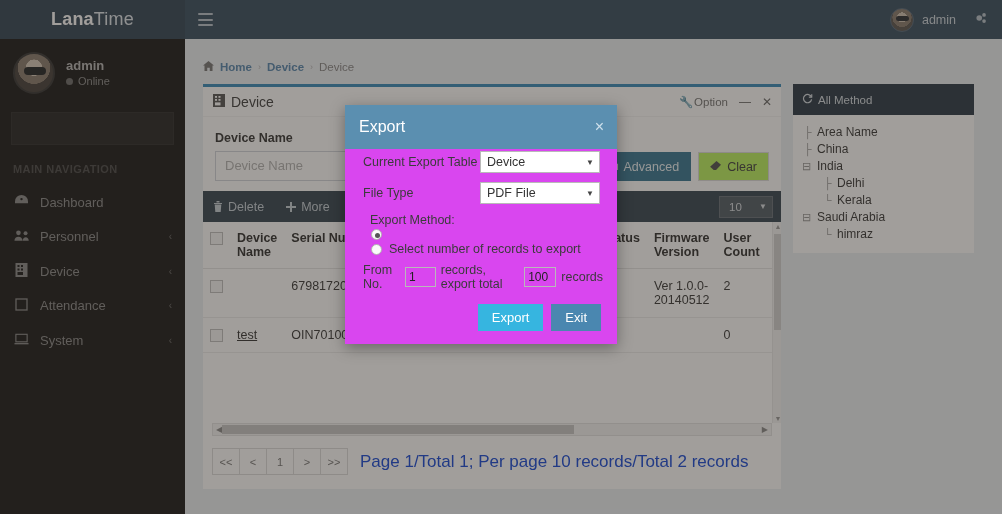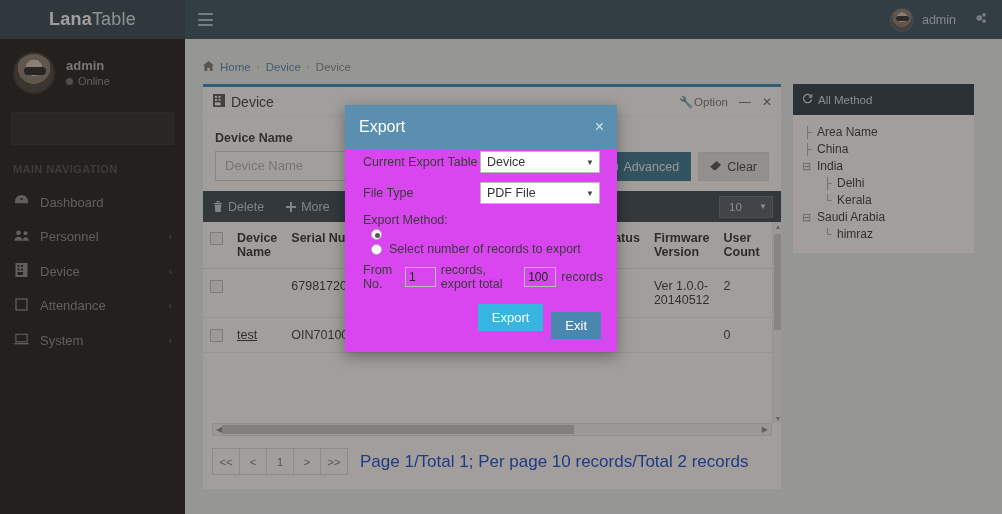--- a/index.html
+++ b/index.html
@@ -59,21 +59,21 @@
   
   .content { position: absolute; left: 185px; top: 39px; width: 817px; height: 475px;
     background: #ecf0f5; overflow: hidden; }
   .pg-head { height: 45px; padding: 13px 16px 0 18px; display: flex; align-items: flex-start;
     justify-content: space-between; }
   .pg-title { font-size: 21px; color: #3b3b3b; font-weight: 300; }
   .pg-title small { font-size: 12px; color: #9a9a9a; margin-left: 7px; font-weight: 400; }
   .crumbs { font-size: 11.5px; color: #8a8a8a; display: flex; align-items: center; gap: 6px;
     padding-top: 9px; }
   .crumbs .home { color: #797979; }
-  .crumbs a { color: #5b8ab0; text-decoration: none; }
+  .crumbs a { color: #5b8ab0; text-decoration: none; font-weight: bold; }
   .crumbs .sep { color: #b7b7b7; font-size: 9px; }
   .crumbs .cur { color: #8a8a8a; }
 
   
   .row2 { display: flex; padding: 0 16px 0 18px; gap: 12px; align-items: flex-start; }
   .box { background: #fff; border-top: 3px solid #3c8dbc; }
   .box-main { width: 578px; }
   .box-hd { height: 30px; display: flex; align-items: center; justify-content: space-between;
     padding: 0 9px 0 10px; border-bottom: 1px solid #f4f4f4; }
   .box-hd .t { font-size: 14px; color: #444; display: flex; align-items: center; gap: 6px; }
@@ -84,21 +84,21 @@
   .search-area { padding: 14px 12px 10px 12px; display: flex; align-items: flex-end;
     justify-content: space-between; }
   .fld-lbl { font-size: 12.5px; font-weight: 700; color: #3a3a3a; margin-bottom: 6px; }
   .fld-in { width: 176px; height: 30px; border: 1px solid #d2d6de; background: #fff;
     font-size: 13px; color: #b5b5b5; padding: 0 9px; line-height: 28px; }
   .btns { display: flex; gap: 7px; }
   .btn { height: 29px; padding: 0 11px; font-size: 12.5px; display: flex; align-items: center;
     gap: 5px; border: 1px solid transparent; cursor: pointer; }
   .btn-search { background: #354a5c; color: #e6ebef; }
   .btn-adv { background: #3c7a96; color: #eaf2f6; }
-  .btn-clear { background: #e5e5e5; color: #444; border-color: #ddd; text-align: right; }
+  .btn-clear { background: #bef264; color: #444; border-color: #ddd; text-align: right; }
 
   .tbl-bar { height: 31px; background: #394956; display: flex; align-items: center;
     justify-content: space-between; padding: 0 8px 0 10px; }
   .tbl-bar .lft { display: flex; align-items: center; gap: 22px; color: #c7d0d8; font-size: 12.5px; }
   .tbl-bar .lft span { display: flex; align-items: center; gap: 5px; cursor: pointer; }
   .pp-sel { width: 54px; height: 22px; background: #55606a; border: 1px solid #6c757e;
     color: #d8dee3; font-size: 11.5px; display: flex; align-items: center;
     justify-content: space-between; padding: 0 5px 0 9px; }
   .pp-sel .cv { font-size: 8px; }
 
@@ -151,47 +151,47 @@
     justify-content: space-between; padding: 0 13px 0 14px; }
   .m-hd .t { color: #fff; font-size: 16px; font-weight: 400; }
   .m-hd .x { color: #cfe1ec; font-size: 16px; cursor: pointer; }
   .m-bd { padding: 2px 14px 13px 18px; }
   .m-row { display: flex; align-items: center; margin-bottom: 9px; }
   .m-row label { width: 117px; font-size: 12.5px; color: #3b3b3b; }
   .m-sel { width: 120px; height: 22px; border: 1px solid #b9b9b9; background: #fff;
     font-size: 12.5px; color: #333; display: flex; align-items: center;
     justify-content: space-between; padding: 0 5px 0 6px; }
   .m-sel .cv { font-size: 8px; color: #444; }
-  .m-meth { font-size: 12.5px; color: #3b3b3b; margin: 4px 0 2px 0; }
+  .m-meth { font-size: 12.5px; color: #3b3b3b; margin: 4px 0 2px 7px; }
   .m-opt { display: flex; align-items: center; gap: 7px; font-size: 12.5px; color: #3b3b3b;
     line-height: 19px; padding-left: 8px; }
   .radio { width: 11px; height: 11px; border-radius: 50%; border: 1px solid #b0b0b0;
     background: #fafafa; position: relative; flex: none; }
   .radio.on::after { content:""; position:absolute; left:2.5px; top:2.5px; width:5px; height:5px;
     border-radius:50%; background:#555; }
   .m-from { display: flex; align-items: center; gap: 5px; font-size: 12.5px; color: #3b3b3b;
     margin-top: 4px; }
   .m-num { width: 40px; height: 20px; border: 1px solid #b9b9b9; font-size: 12px;
     color: #222; padding: 0 3px; line-height: 18px; }
   .m-num.w2 { width: 42px; }
   .m-foot { display: flex; justify-content: flex-end; gap: 8px; margin-top: 13px; padding-right: 2px; }
   .m-btn { height: 27px; padding: 0 14px; color: #fff; font-size: 13px; border: none;
     display: flex; align-items: center; cursor: pointer; }
   .m-btn.exp { background: #36b5e0; }
-  .m-btn.exi { background: #4a87b0; margin-top: 8px; }
+  .m-btn.exi { background: #4a87b0; }
 </style>
 </head>
 <body>
 
 <div id="root">
 
   <div class="navbar">
     <div class="brand">
       <b>Lana</b>
-        <span class="light">Table</span>
+        <span class="light">Time</span>
     </div>
     <div class="nav-right-wrap">
       <div class="hamburger">
           <i></i>
           <i></i>
           <i></i>
         </div>
       <div class="nav-user">
         <div class="u">
           <div class="avatar-sm"></div>

